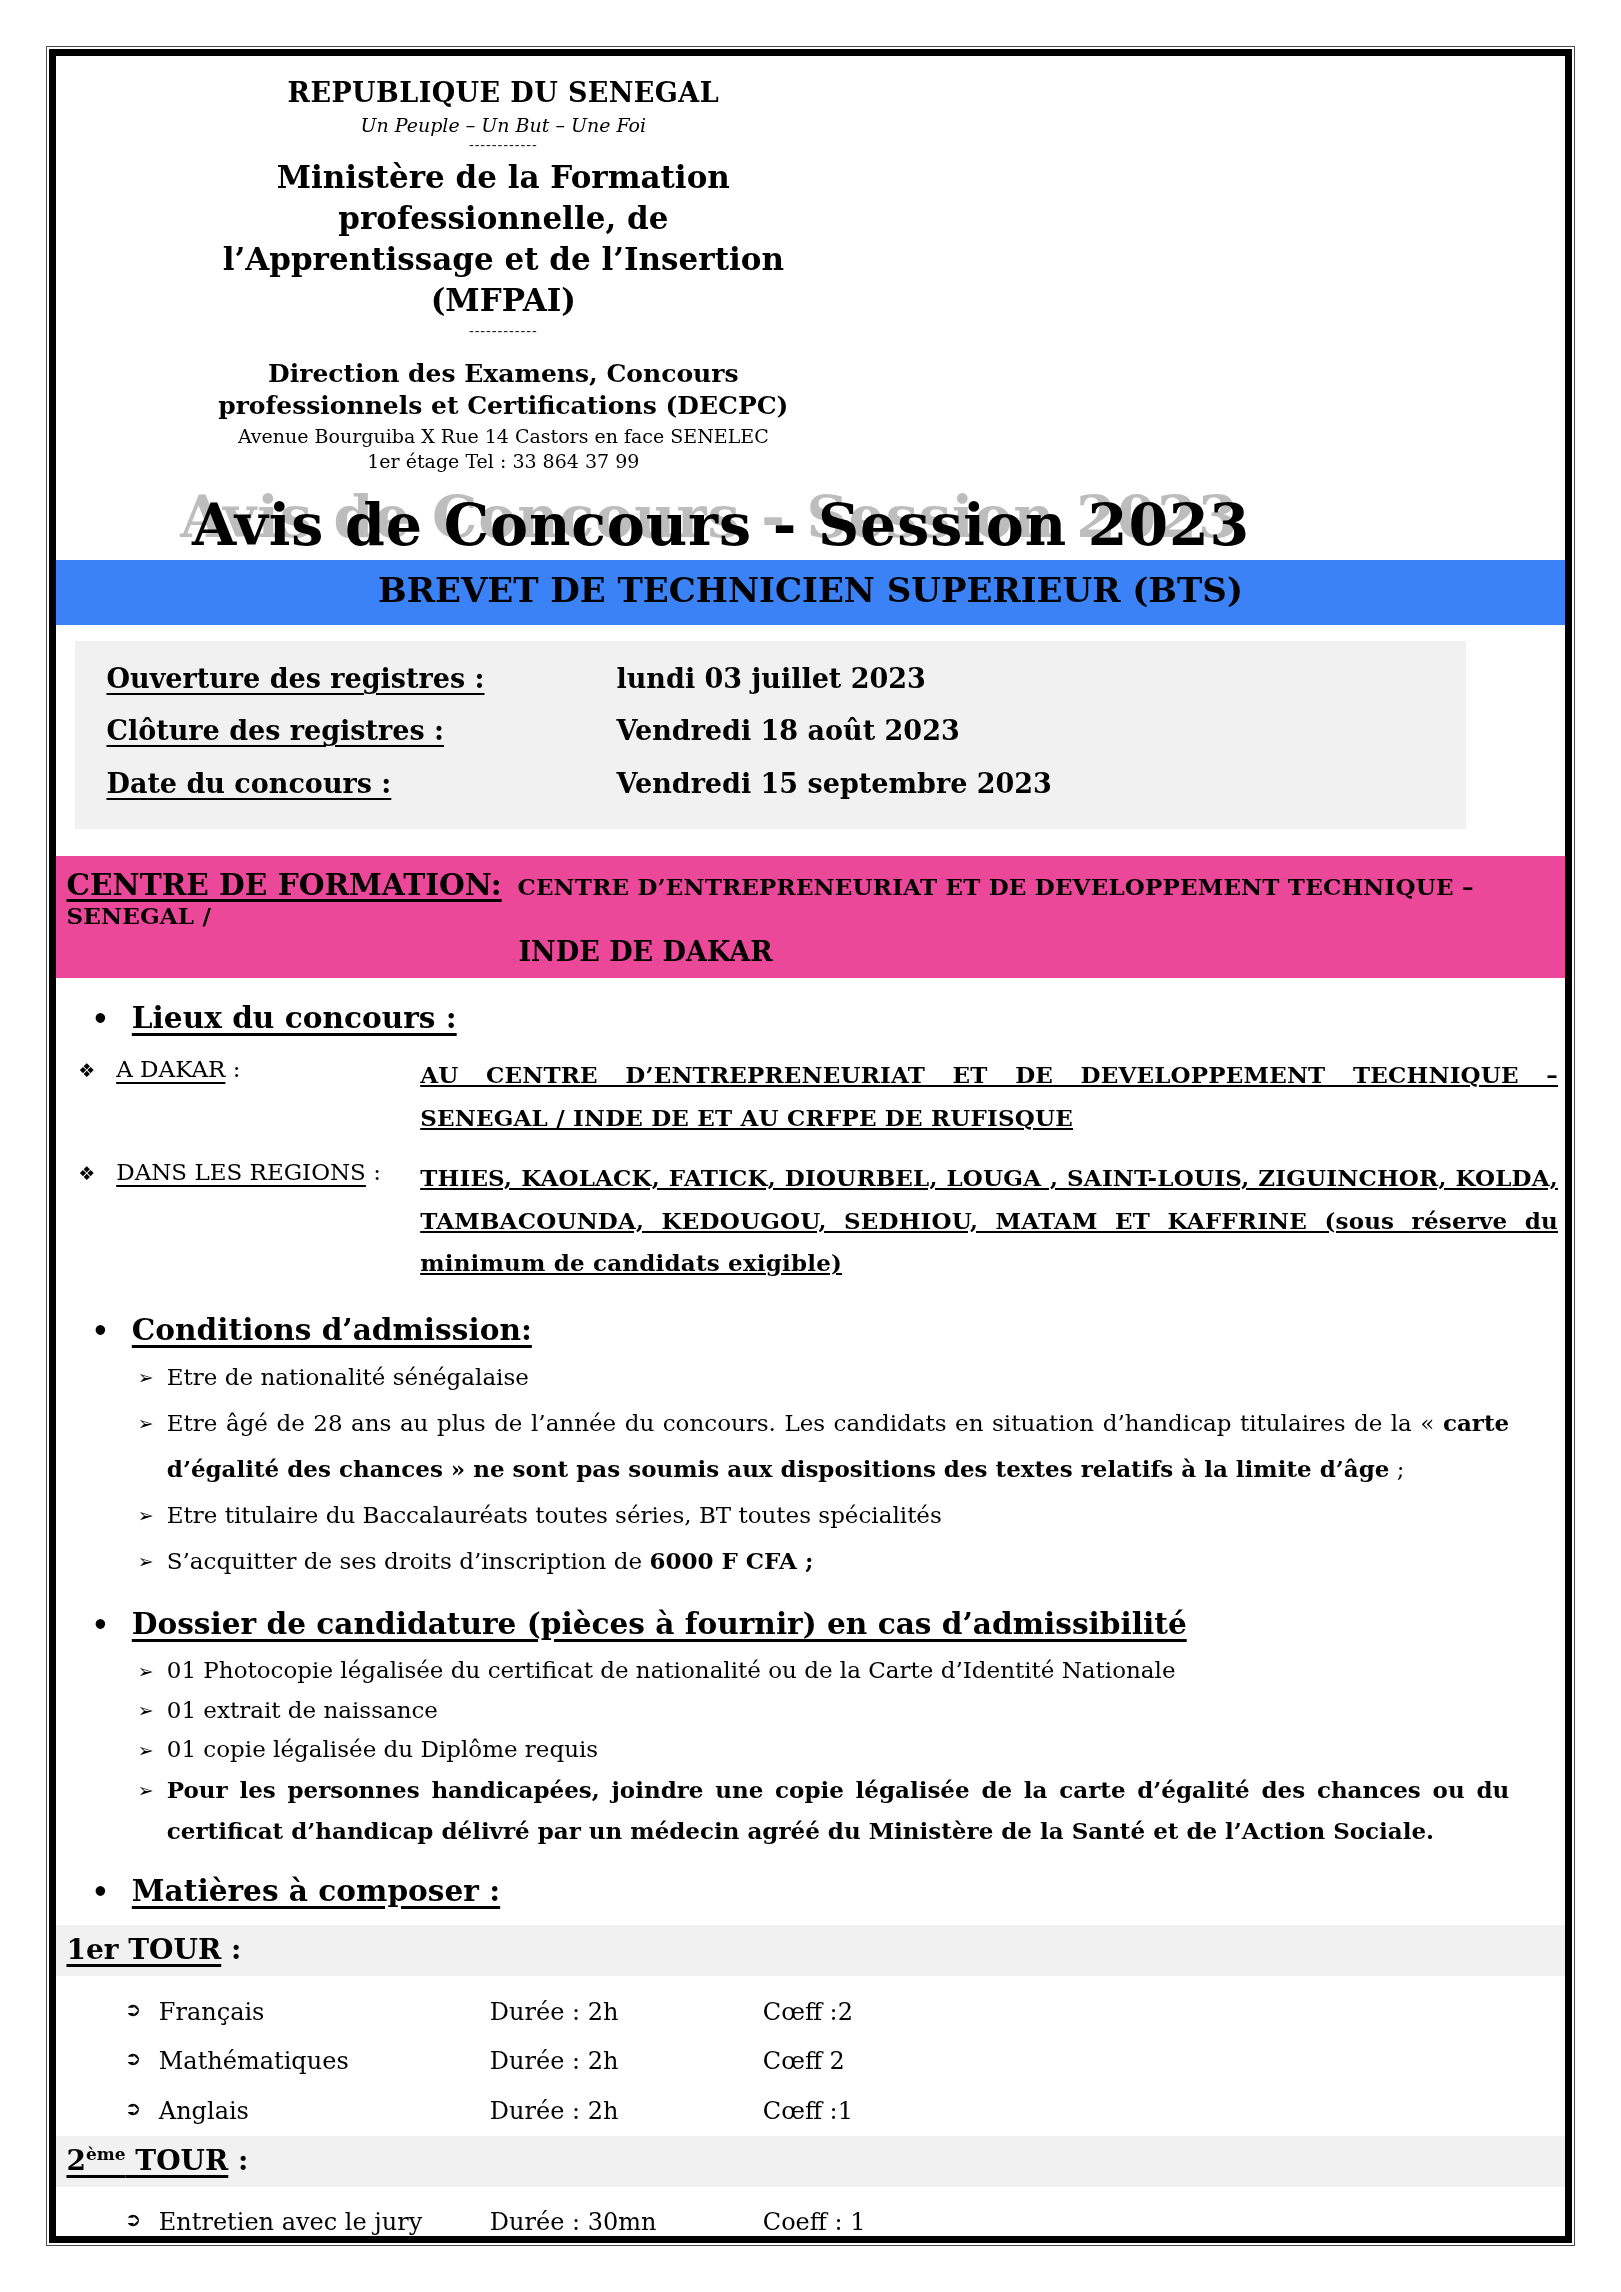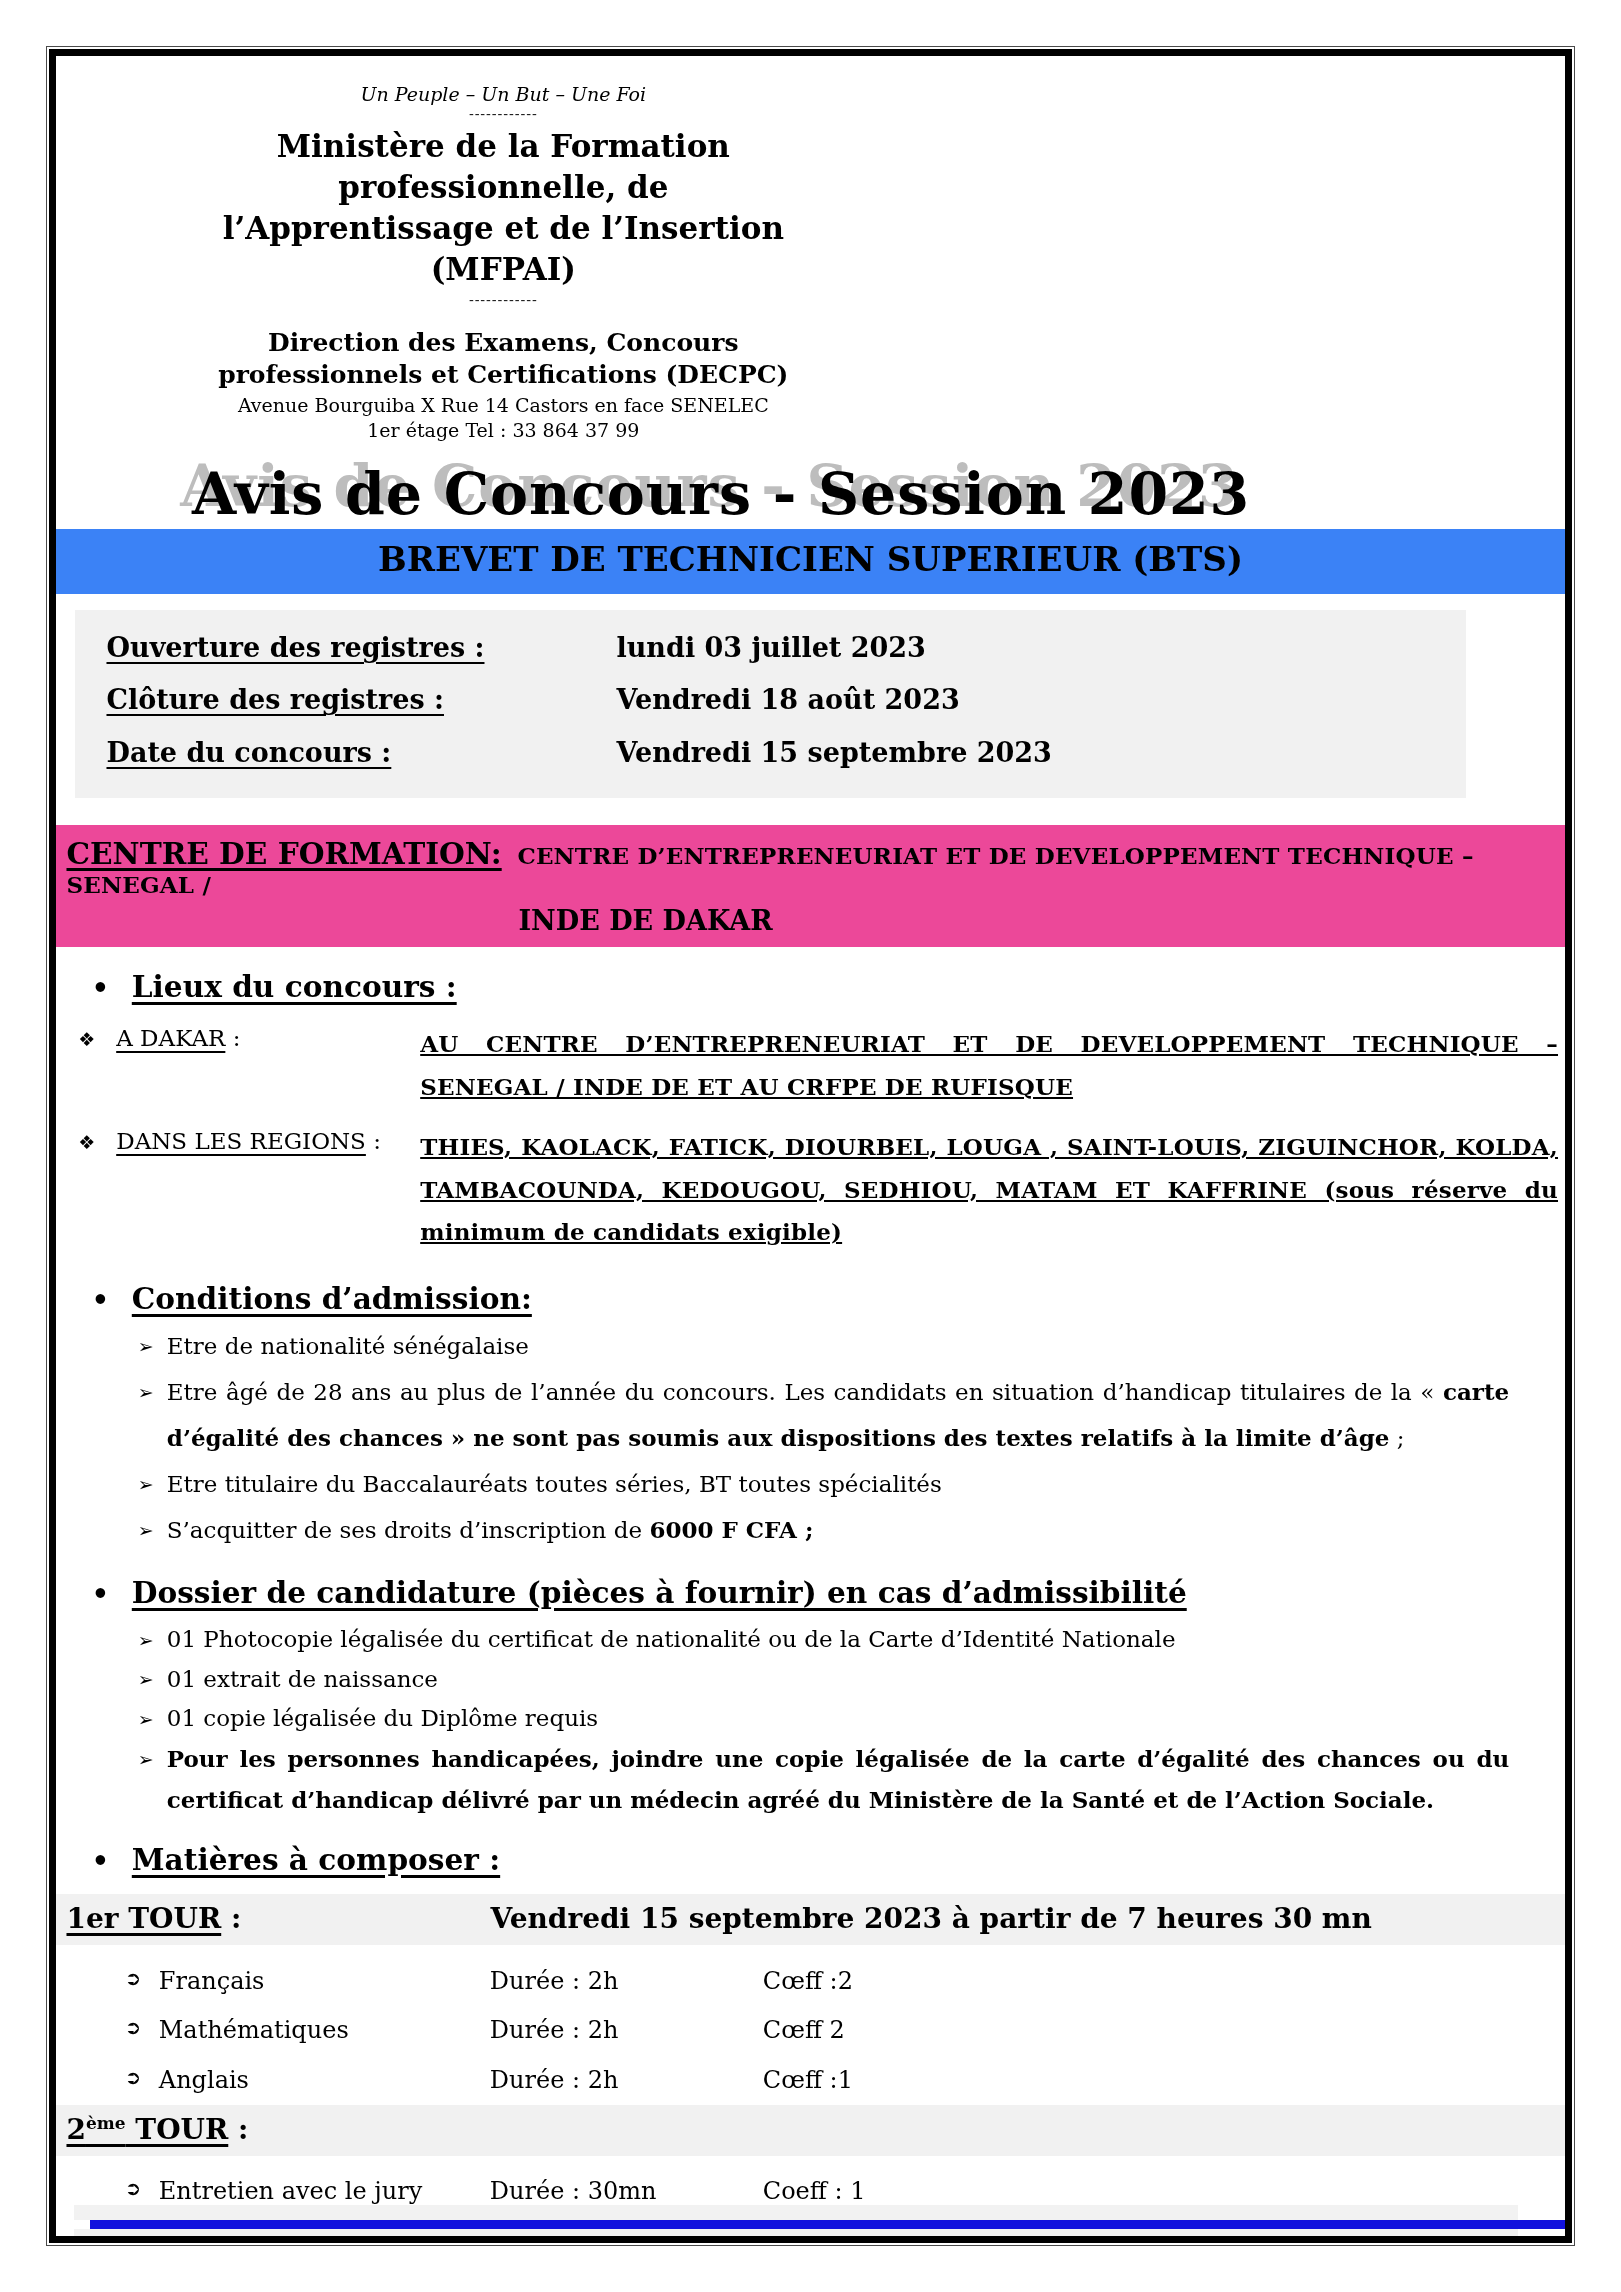--- a/index.html
+++ b/index.html
@@ -84,20 +84,21 @@
   .headline-link { text-decoration:underline; text-decoration-thickness:3.6px; text-underline-offset:8px; }
 </style>
 </head>
 <body>
 
 <div class="canvas">
   <div class="frame">
     <div class="frame-inner">
 
       <div class="letterhead">
+        <div class="lh-republic">REPUBLIQUE DU SENEGAL</div>
         <div class="lh-motto">Un Peuple – Un But – Une Foi</div>
         <div class="lh-sep">------------</div>
         <div class="lh-ministry">
           <div>Ministère de la Formation professionnelle, de</div>
           <div>l’Apprentissage et de l’Insertion (MFPAI)</div>
         </div>
         <div class="lh-sep">------------</div>
         <div class="lh-direction">
           <div>Direction des Examens, Concours</div>
           <div>professionnels et Certifications (DECPC)</div>
@@ -198,21 +199,20 @@
         </div>
       </div>
 
       <div class="section-heading">
         <span class="dot">•</span>
         <span class="heading-text">Matières à composer :</span>
       </div>
 
       <div class="stripe">
         <span class="stripe-label"><span class="u-heavy">1er TOUR</span><span> :</span></span>
-        <span class="stripe-value">Vendredi 15 septembre 2023 à partir de 7 heures 30 mn</span>
       </div>
 
       <div class="mat-row">
         <span class="mat-bullet">➲</span>
         <span class="mat-subject">Français</span>
         <span class="mat-duration">Durée : 2h</span>
         <span class="mat-coeff">Cœff :2</span>
       </div>
       <div class="mat-row">
         <span class="mat-bullet">➲</span>

